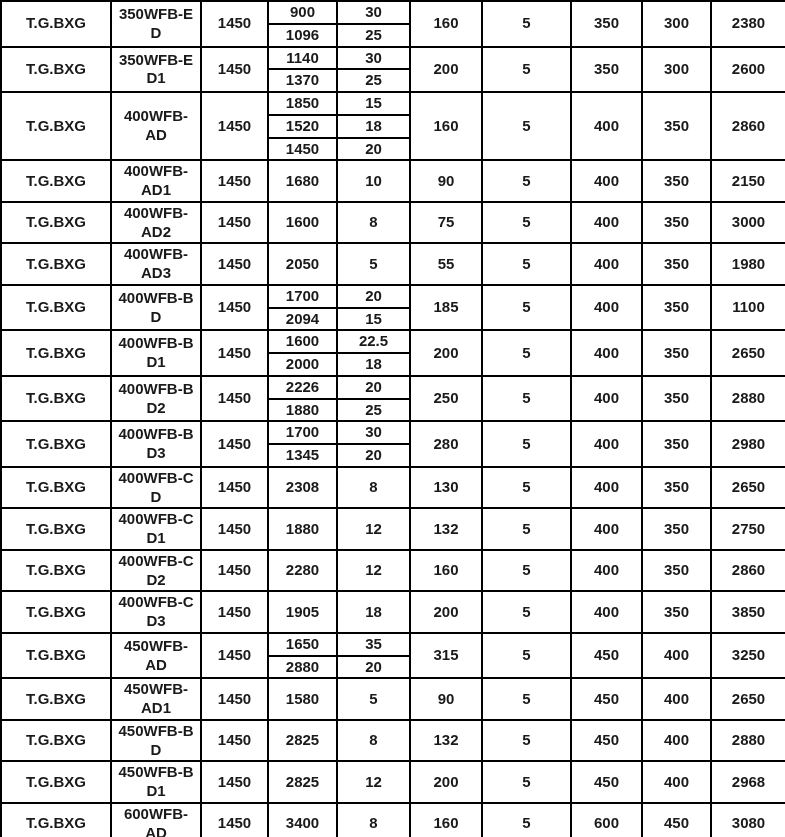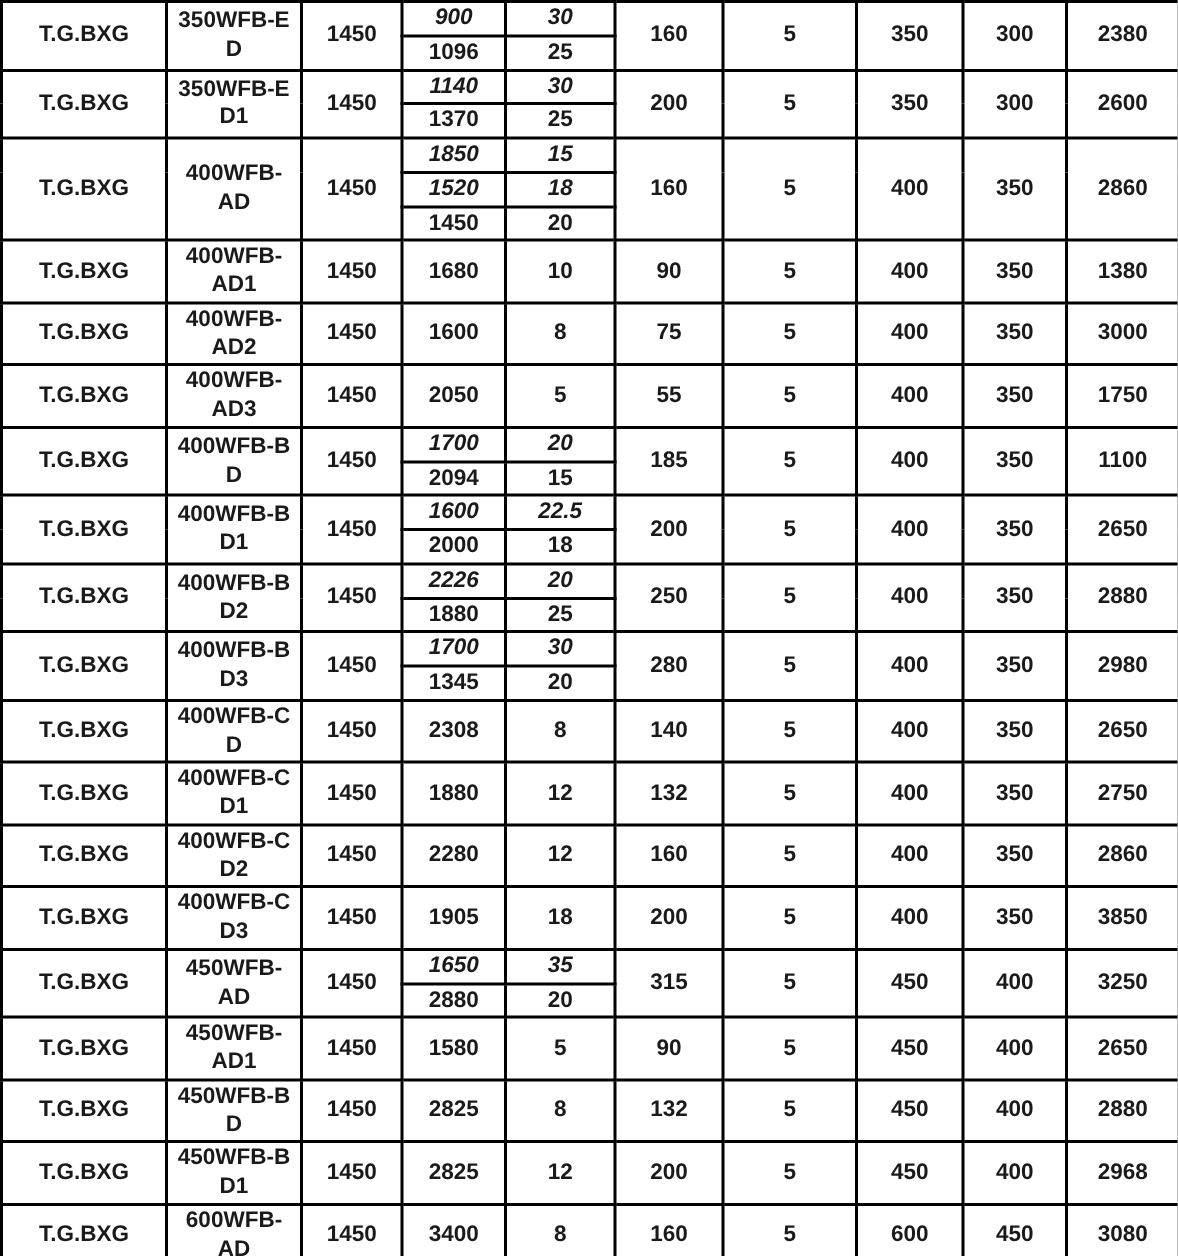--- a/index.html
+++ b/index.html
@@ -22,21 +22,21 @@
   table.spec td {
     border: 2px solid #000;
     text-align: center;
     vertical-align: middle;
     padding: 1px 2px;
     line-height: 1.25;
     overflow: hidden;
   }
   td.model { white-space: pre-line; }
   
-  td.sb { border-bottom-width: 1px; font-style: italic; }
+  td.sb { border-bottom-width: 1px; }
   td.st { border-top-width: 1px; }
   tr.r1 { height: 39px; }   
   tr.rs { height: 21px; }   
 </style>
 </head>
 <body>
 
 <table class="spec">
   <colgroup>
     <col style="width:110px">
@@ -114,21 +114,21 @@
       <td>T.G.BXG</td>
       <td class="model">400WFB-
 AD1</td>
       <td>1450</td>
       <td>1680</td>
       <td>10</td>
       <td>90</td>
       <td>5</td>
       <td>400</td>
       <td>350</td>
-      <td>1380</td>
+      <td>2150</td>
     </tr>
 
     <tr class="r1">
       <td>T.G.BXG</td>
       <td class="model">400WFB-
 AD2</td>
       <td>1450</td>
       <td>1600</td>
       <td>8</td>
       <td>75</td>
@@ -142,21 +142,21 @@
       <td>T.G.BXG</td>
       <td class="model">400WFB-
 AD3</td>
       <td>1450</td>
       <td>2050</td>
       <td>5</td>
       <td>55</td>
       <td>5</td>
       <td>400</td>
       <td>350</td>
-      <td>1750</td>
+      <td>1980</td>
     </tr>
 
     <tr class="rs">
       <td rowspan="2">T.G.BXG</td>
       <td rowspan="2" class="model">400WFB-B
 D</td>
       <td rowspan="2">1450</td>
       <td class="sb">1700</td>
       <td class="sb">20</td>
       <td rowspan="2">185</td>
@@ -224,21 +224,21 @@
       <td class="st">20</td>
     </tr>
 
     <tr class="r1">
       <td>T.G.BXG</td>
       <td class="model">400WFB-C
 D</td>
       <td>1450</td>
       <td>2308</td>
       <td>8</td>
-      <td>140</td>
+      <td>130</td>
       <td>5</td>
       <td>400</td>
       <td>350</td>
       <td>2650</td>
     </tr>
 
     <tr class="r1">
       <td>T.G.BXG</td>
       <td class="model">400WFB-C
 D1</td>

